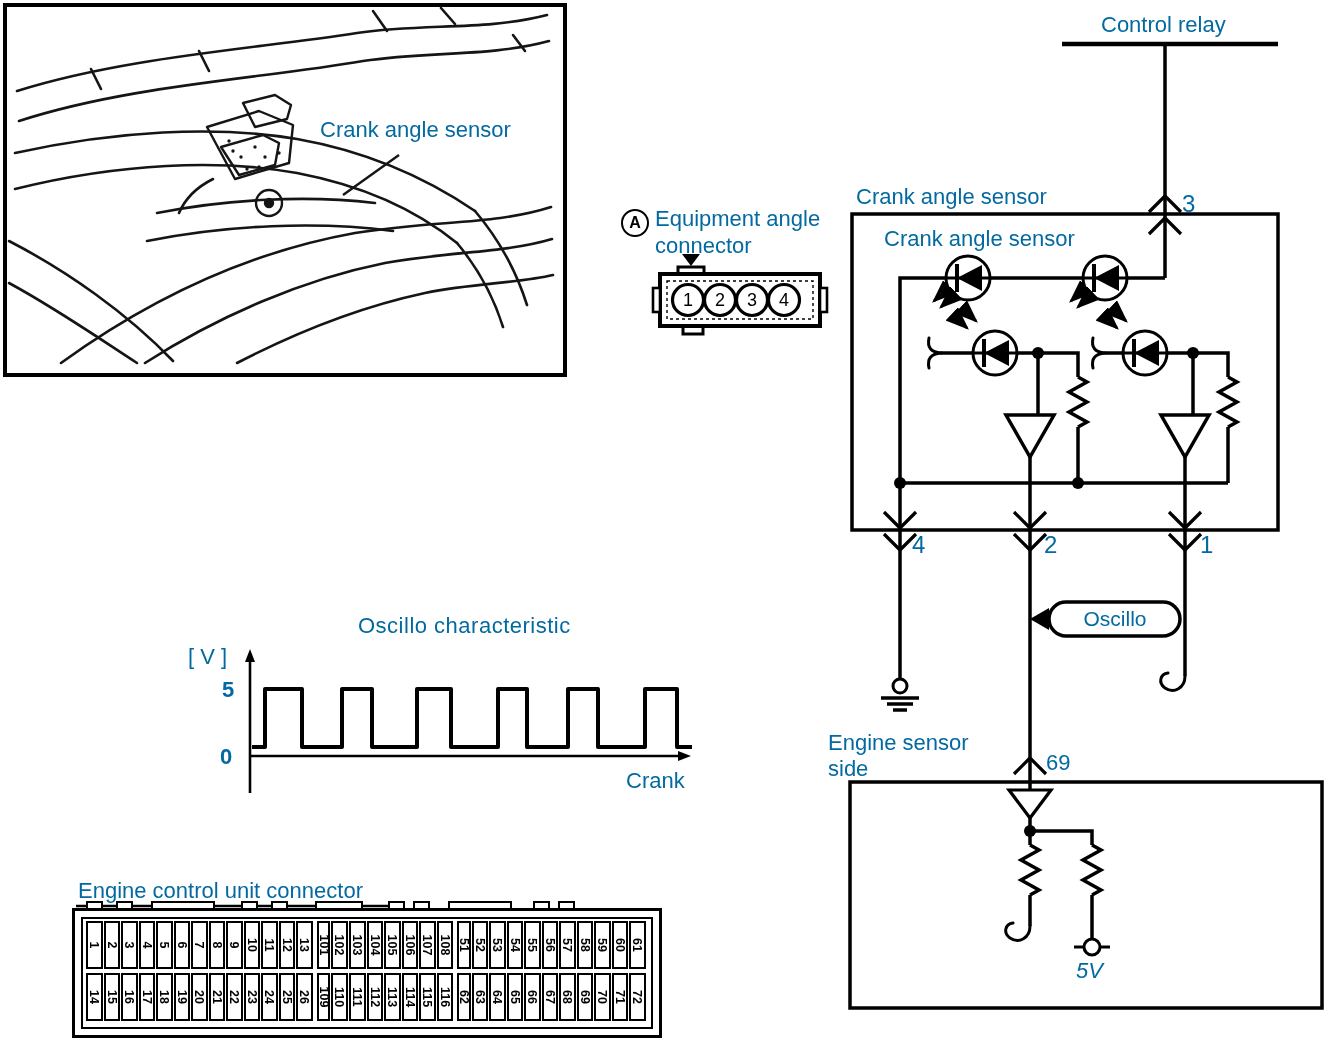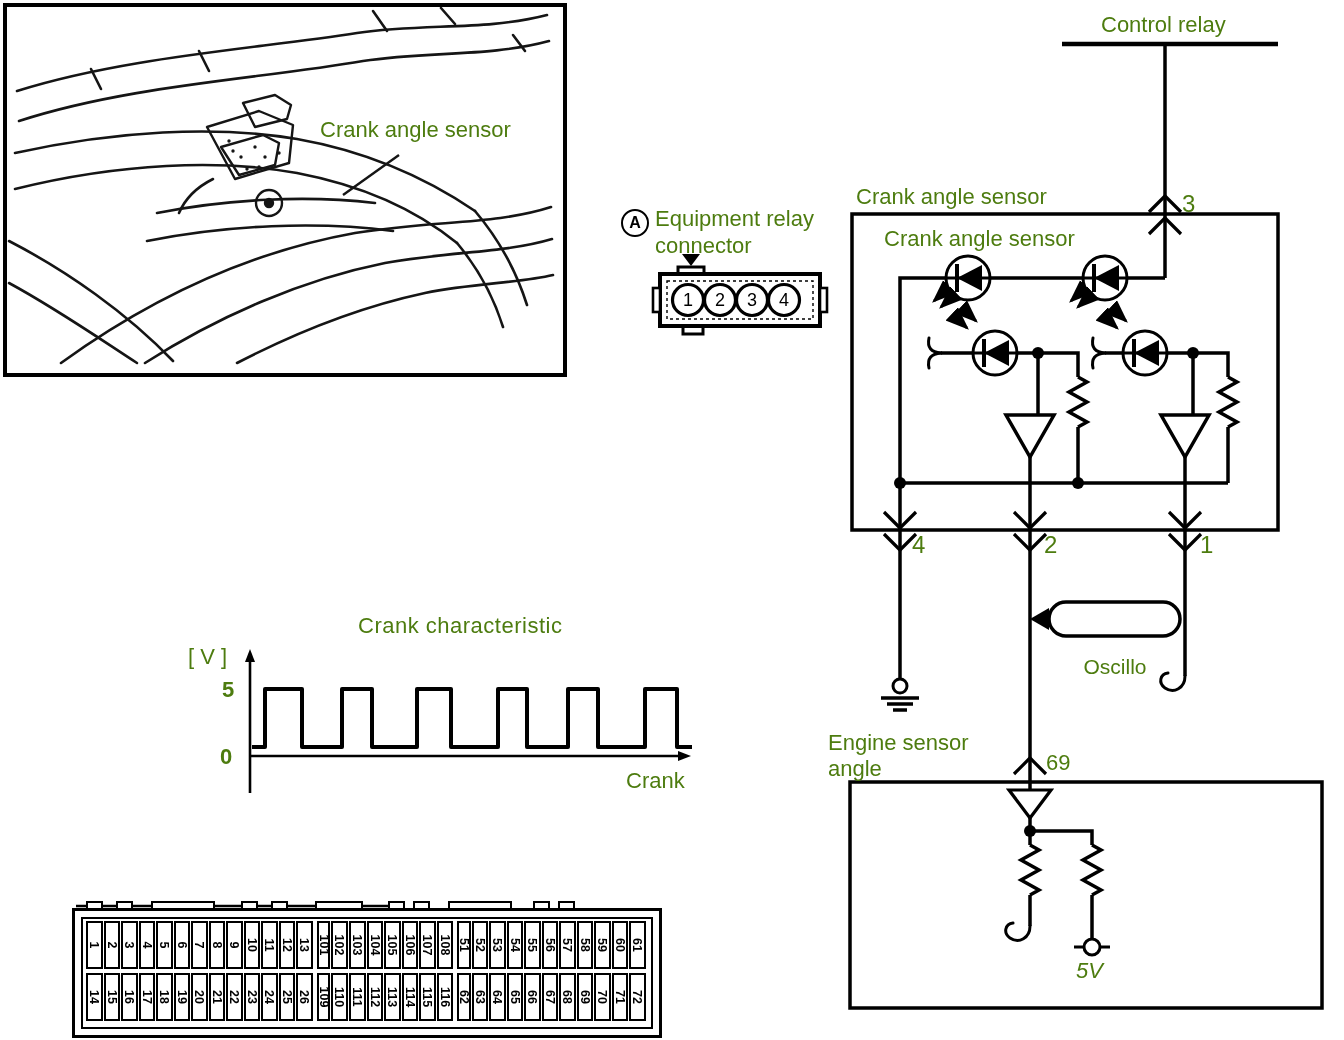--- a/index.html
+++ b/index.html
@@ -1,20 +1,20 @@
 <!DOCTYPE html>
 <html><head>
 <meta charset="utf-8">
 <style>
   html,body{margin:0;padding:0;background:#fff;}
   body{width:1344px;height:1040px;position:relative;overflow:hidden;
        font-family:"Liberation Sans","DejaVu Sans",sans-serif;color:#000;}
   #stage{position:absolute;inset:0;}
   svg{position:absolute;left:0;top:0;}
-  .lbl{position:absolute;white-space:nowrap;color:#4d7c0f;z-index:3;
+  .lbl{position:absolute;white-space:nowrap;color:#0369a1;z-index:3;
        font-family:"Liberation Sans","DejaVu Sans",sans-serif;}
   .f22{font-size:22px;line-height:26px;}
   .f24{font-size:24px;line-height:26px;}
   .f21{font-size:21px;line-height:24px;}
   
   #illus{position:absolute;left:3px;top:3px;width:556px;height:366px;
          border:4px solid #000;background:#fff;z-index:2;}
   
   #eq-marker{position:absolute;left:621px;top:209px;width:24px;height:24px;
              border:2.5px solid #000;border-radius:50%;text-align:center;
@@ -80,21 +80,21 @@
           <circle cx="272" cy="146" r="1.7"></circle>
         <circle cx="226" cy="144" r="1.7"></circle>
           <circle cx="252" cy="160" r="1.7"></circle>
       </g>
       <path d="M392,148 L336,188" stroke="#151515" stroke-width="2.4"></path>
     </svg>
     <div class="lbl f22" style="left:313px;top:110px;">Crank angle sensor</div>
   </div>
 
   <div id="eq-marker">A</div>
-  <div class="lbl f22" style="left:655px;top:206px;">Equipment relay</div>
+  <div class="lbl f22" style="left:655px;top:206px;">Equipment angle</div>
   <div class="lbl f22" style="left:655px;top:233px;">connector</div>
 
   <svg id="eqsvg" style="left:650px;top:246px;z-index:2;" width="184" height="96" viewBox="0 0 184 96">
     <polygon points="32,8 50,8 41,20" fill="#000"></polygon>
     <polyline points="28,28 28,21 54,21 54,28" stroke="#000" stroke-width="3" fill="none"></polyline>
     <rect x="10" y="28" width="160" height="52" fill="#fff" stroke="#000" stroke-width="4"></rect>
     <rect x="17" y="35" width="146" height="38" fill="none" stroke="#000" stroke-width="1.4" stroke-dasharray="3,3"></rect>
     <rect x="3" y="42" width="7" height="24" fill="#fff" stroke="#000" stroke-width="2.6"></rect>
     <rect x="170" y="42" width="7" height="24" fill="#fff" stroke="#000" stroke-width="2.6"></rect>
     <polyline points="33,80 33,88 53,88 53,80" stroke="#000" stroke-width="3" fill="none"></polyline>
@@ -242,32 +242,33 @@
     <line x1="76" y1="906" x2="398" y2="906" stroke="#000" stroke-width="2.4"></line>
   </svg>
 
   <div class="lbl f22" style="left:1101px;top:12px;">Control relay</div>
   <div class="lbl f22" style="left:856px;top:184px;">Crank angle sensor</div>
   <div class="lbl f22" style="left:884px;top:226px;">Crank angle sensor</div>
   <div class="lbl f24" style="left:1182px;top:191px;">3</div>
   <div class="lbl f24" style="left:912px;top:532px;">4</div>
   <div class="lbl f24" style="left:1044px;top:532px;">2</div>
   <div class="lbl f24" style="left:1200px;top:532px;">1</div>
-  <div class="lbl f21" style="left:1056px;top:607px;width:118px;text-align:center;margin-top:48px;">Oscillo</div>
+  <div class="lbl f21" style="left:1056px;top:607px;width:118px;text-align:center;">Oscillo</div>
   <div class="lbl f22" style="left:828px;top:730px;">Engine sensor</div>
-  <div class="lbl f22" style="left:828px;top:756px;">angle</div>
+  <div class="lbl f22" style="left:828px;top:756px;">side</div>
   <div class="lbl f22" style="left:1046px;top:750px;">69</div>
   <div class="lbl f22" style="left:1076px;top:958px;font-style:italic;">5V</div>
 
-  <div class="lbl f22" style="left:358px;top:613px;letter-spacing:.5px;">Crank characteristic</div>
+  <div class="lbl f22" style="left:358px;top:613px;letter-spacing:.5px;">Oscillo characteristic</div>
   <div class="lbl f22" style="left:188px;top:644px;">[ V ]</div>
   <div class="lbl f22" style="left:222px;top:677px;font-weight:bold;">5</div>
   <div class="lbl f22" style="left:220px;top:744px;font-weight:bold;">0</div>
   <div class="lbl f22" style="left:626px;top:768px;">Crank</div>
 
+  <div class="lbl f22" style="left:78px;top:878px;">Engine control unit connector</div>
   <div class="conn-tab" style="left:86px;width:13px;"></div>
   <div class="conn-tab" style="left:116px;width:13px;"></div>
   <div class="conn-tab" style="left:151px;width:60px;"></div>
   <div class="conn-tab" style="left:241px;width:13px;"></div>
   <div class="conn-tab" style="left:271px;width:13px;"></div>
   <div class="conn-tab" style="left:315px;width:44px;"></div>
   <div class="conn-tab" style="left:388px;width:13px;"></div>
   <div class="conn-tab" style="left:413px;width:13px;"></div>
   <div class="conn-tab" style="left:448px;width:60px;"></div>
   <div class="conn-tab" style="left:533px;width:13px;"></div>

